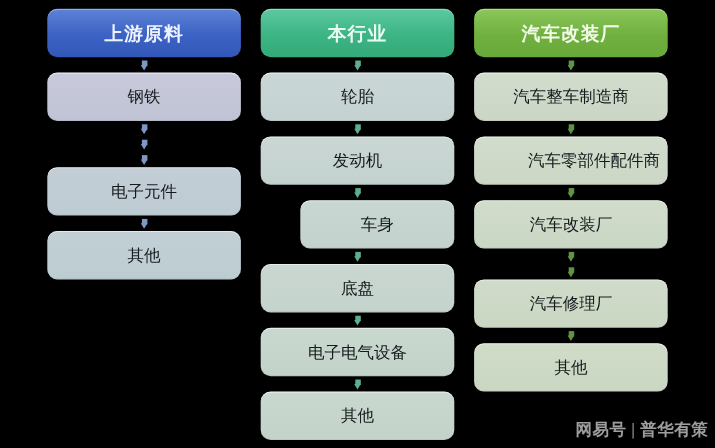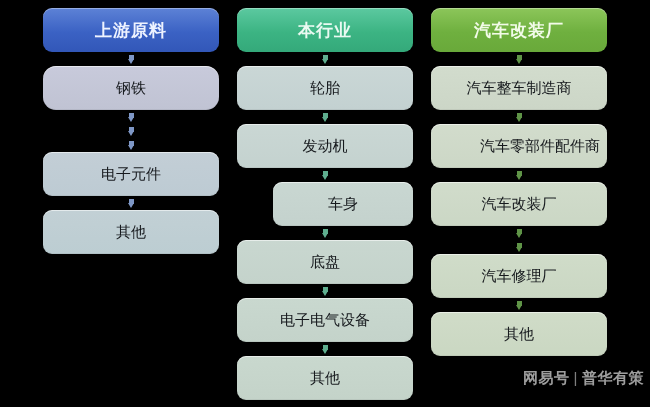--- a/index.html
+++ b/index.html
@@ -92,41 +92,41 @@
     color:#16191d;
     flex:0 0 auto;
     box-shadow:inset 0 1px 0 rgba(255,255,255,.55),
                inset 0 -1px 0 rgba(0,0,0,.06);
   }
 
   
   .watermark {
     position:absolute;
     right:6px;
-    bottom:19px;
+    bottom:7px;
     font-size:15px;
     font-weight:700;
     color:rgba(255,255,255,.62);
     text-shadow:0 0 2px rgba(0,0,0,.45);
     letter-spacing:.5px;
     white-space:nowrap;
   }
   .watermark .sep { margin:0 4px; font-weight:400; opacity:.8; }
 </style>
 </head>
 <body>
 
 <div class="board">
 
   <div class="column">
     <div class="col-header c0">上游原料</div>
     <div class="arrow a0">
         <i></i>
       </div>
-    <div class="cell" style="background:linear-gradient(180deg,#c8cadb 0%,#c0c3d3 100%);border-radius:13px;">钢铁</div>
+    <div class="cell" style="background:linear-gradient(180deg,#c8cadb 0%,#c0c3d3 100%);">钢铁</div>
     <div class="arrow a0">
         <i></i>
       </div>
     <div class="arrow a0">
         <i></i>
       </div>
     <div class="arrow a0">
         <i></i>
       </div>
     <div class="cell" style="background:linear-gradient(180deg,#c3ced6 0%,#bdcbd3 100%);">电子元件</div>

